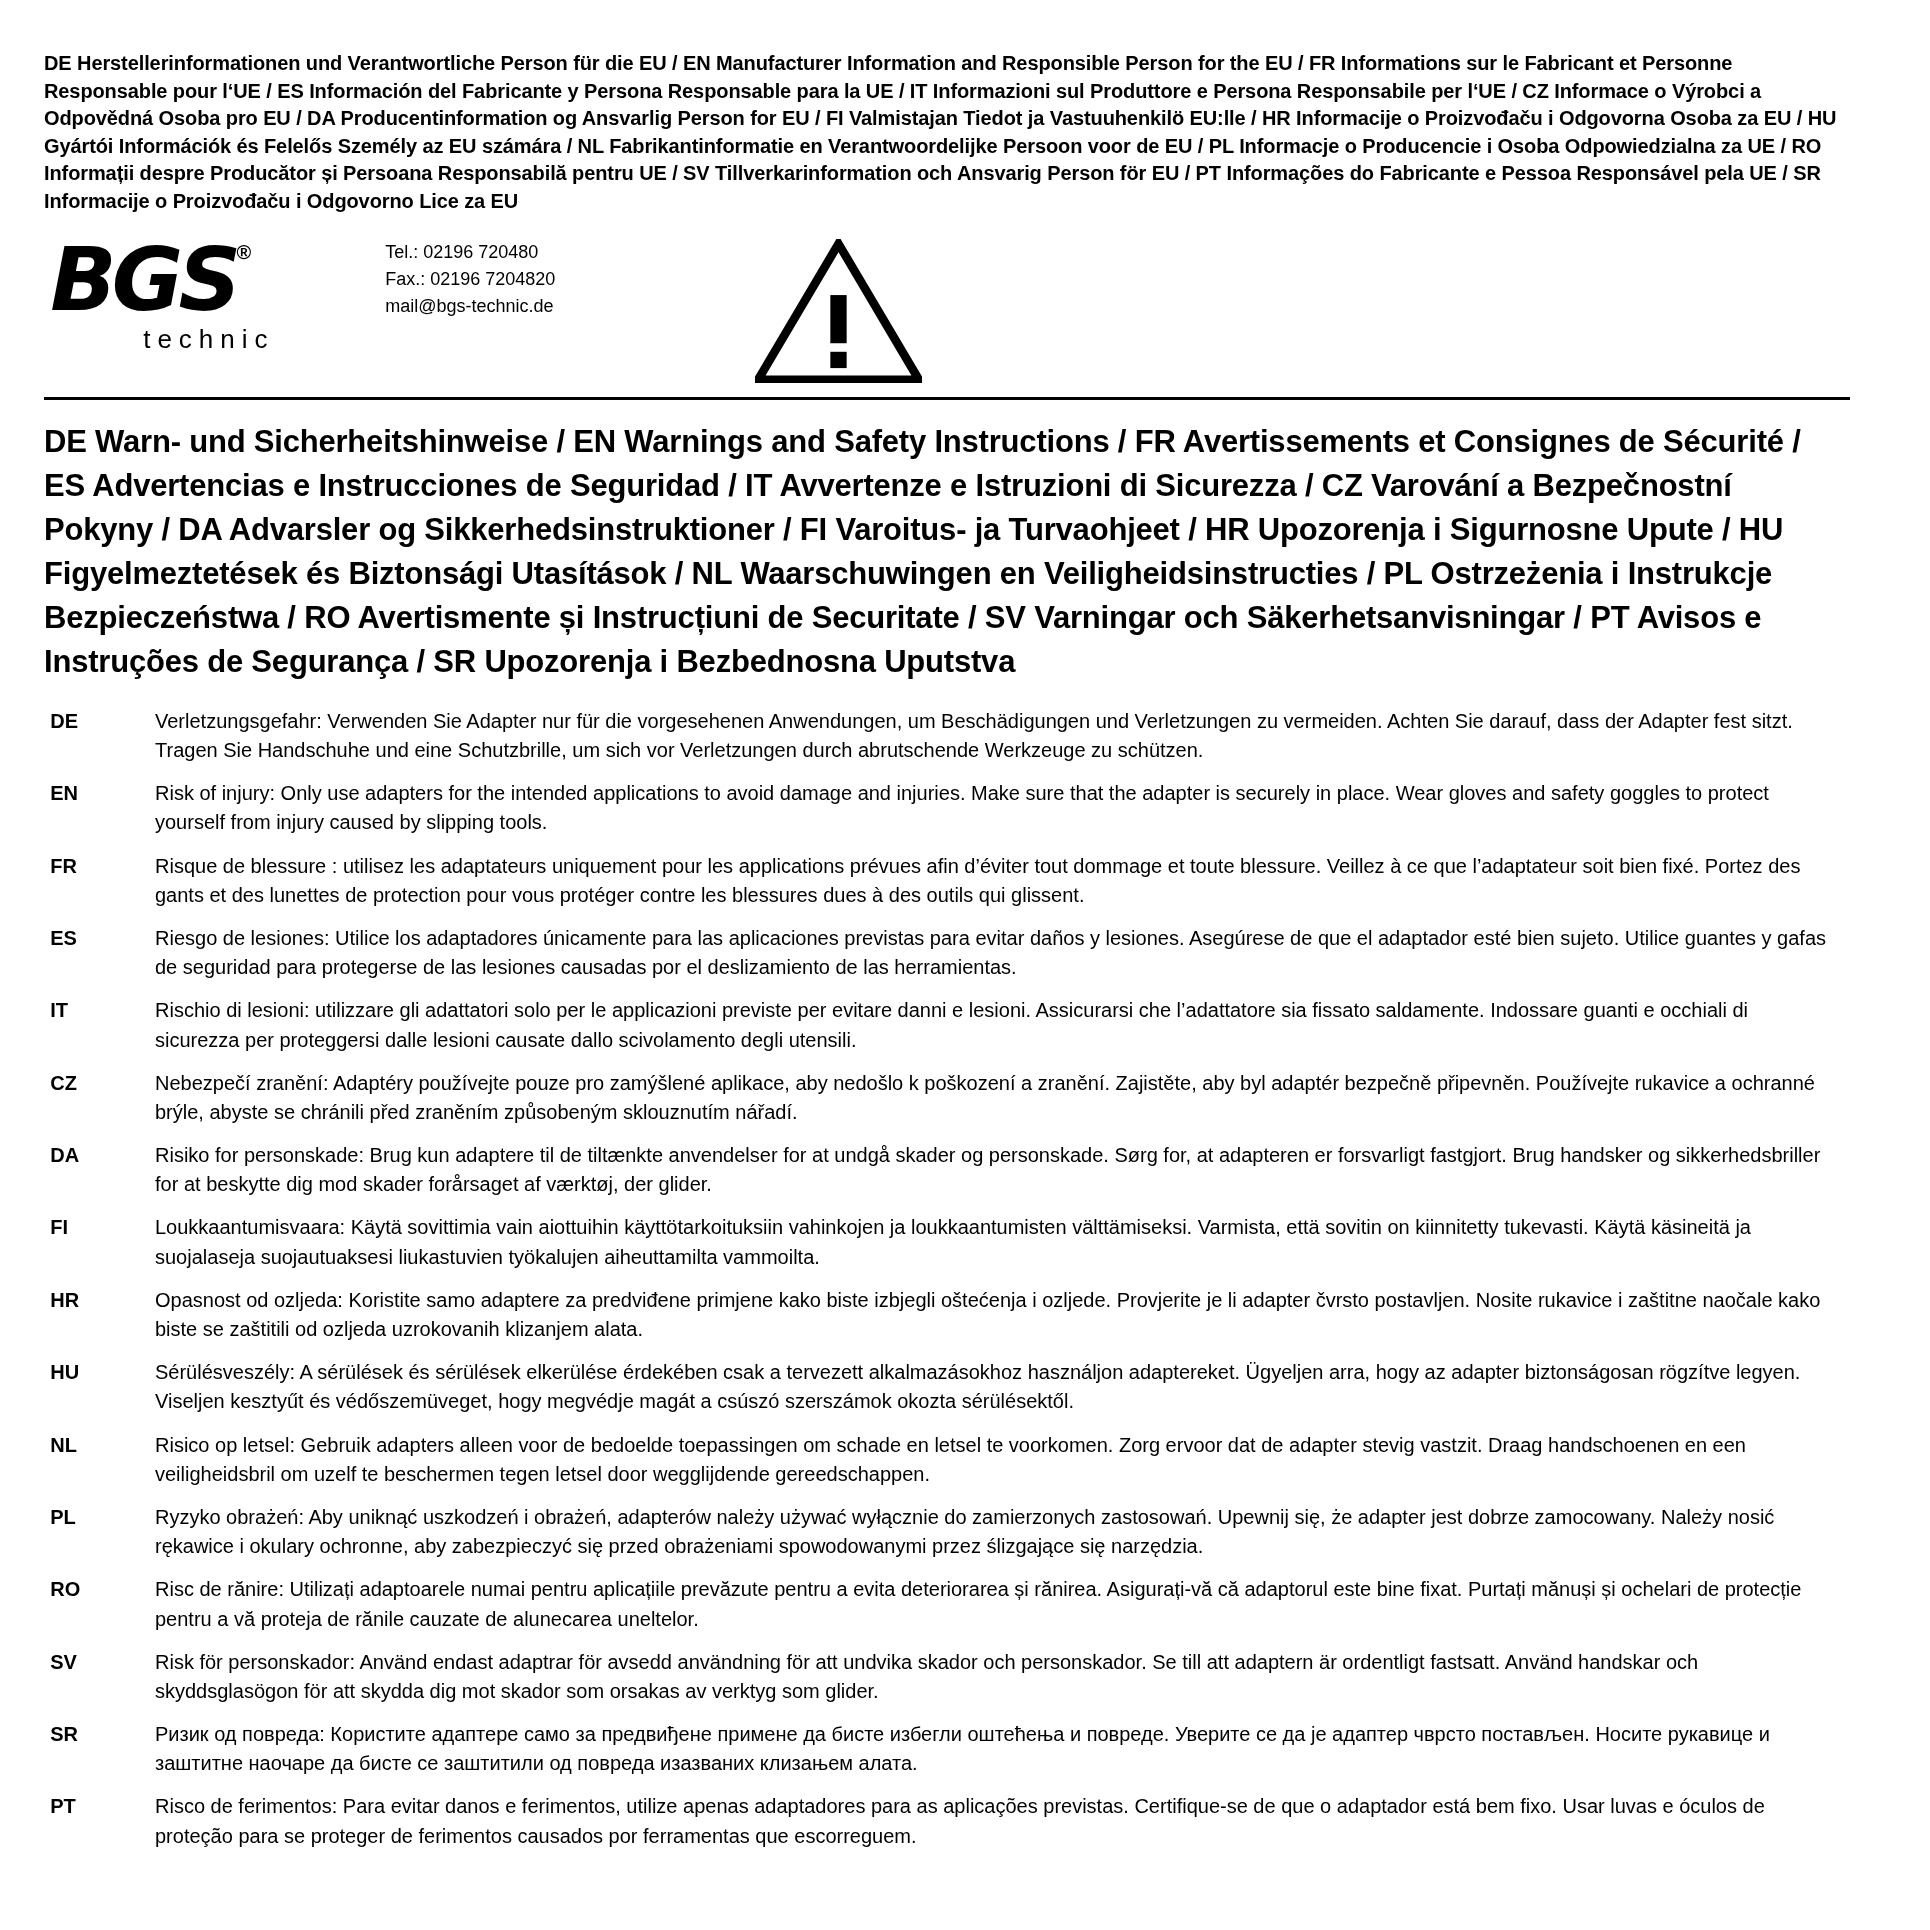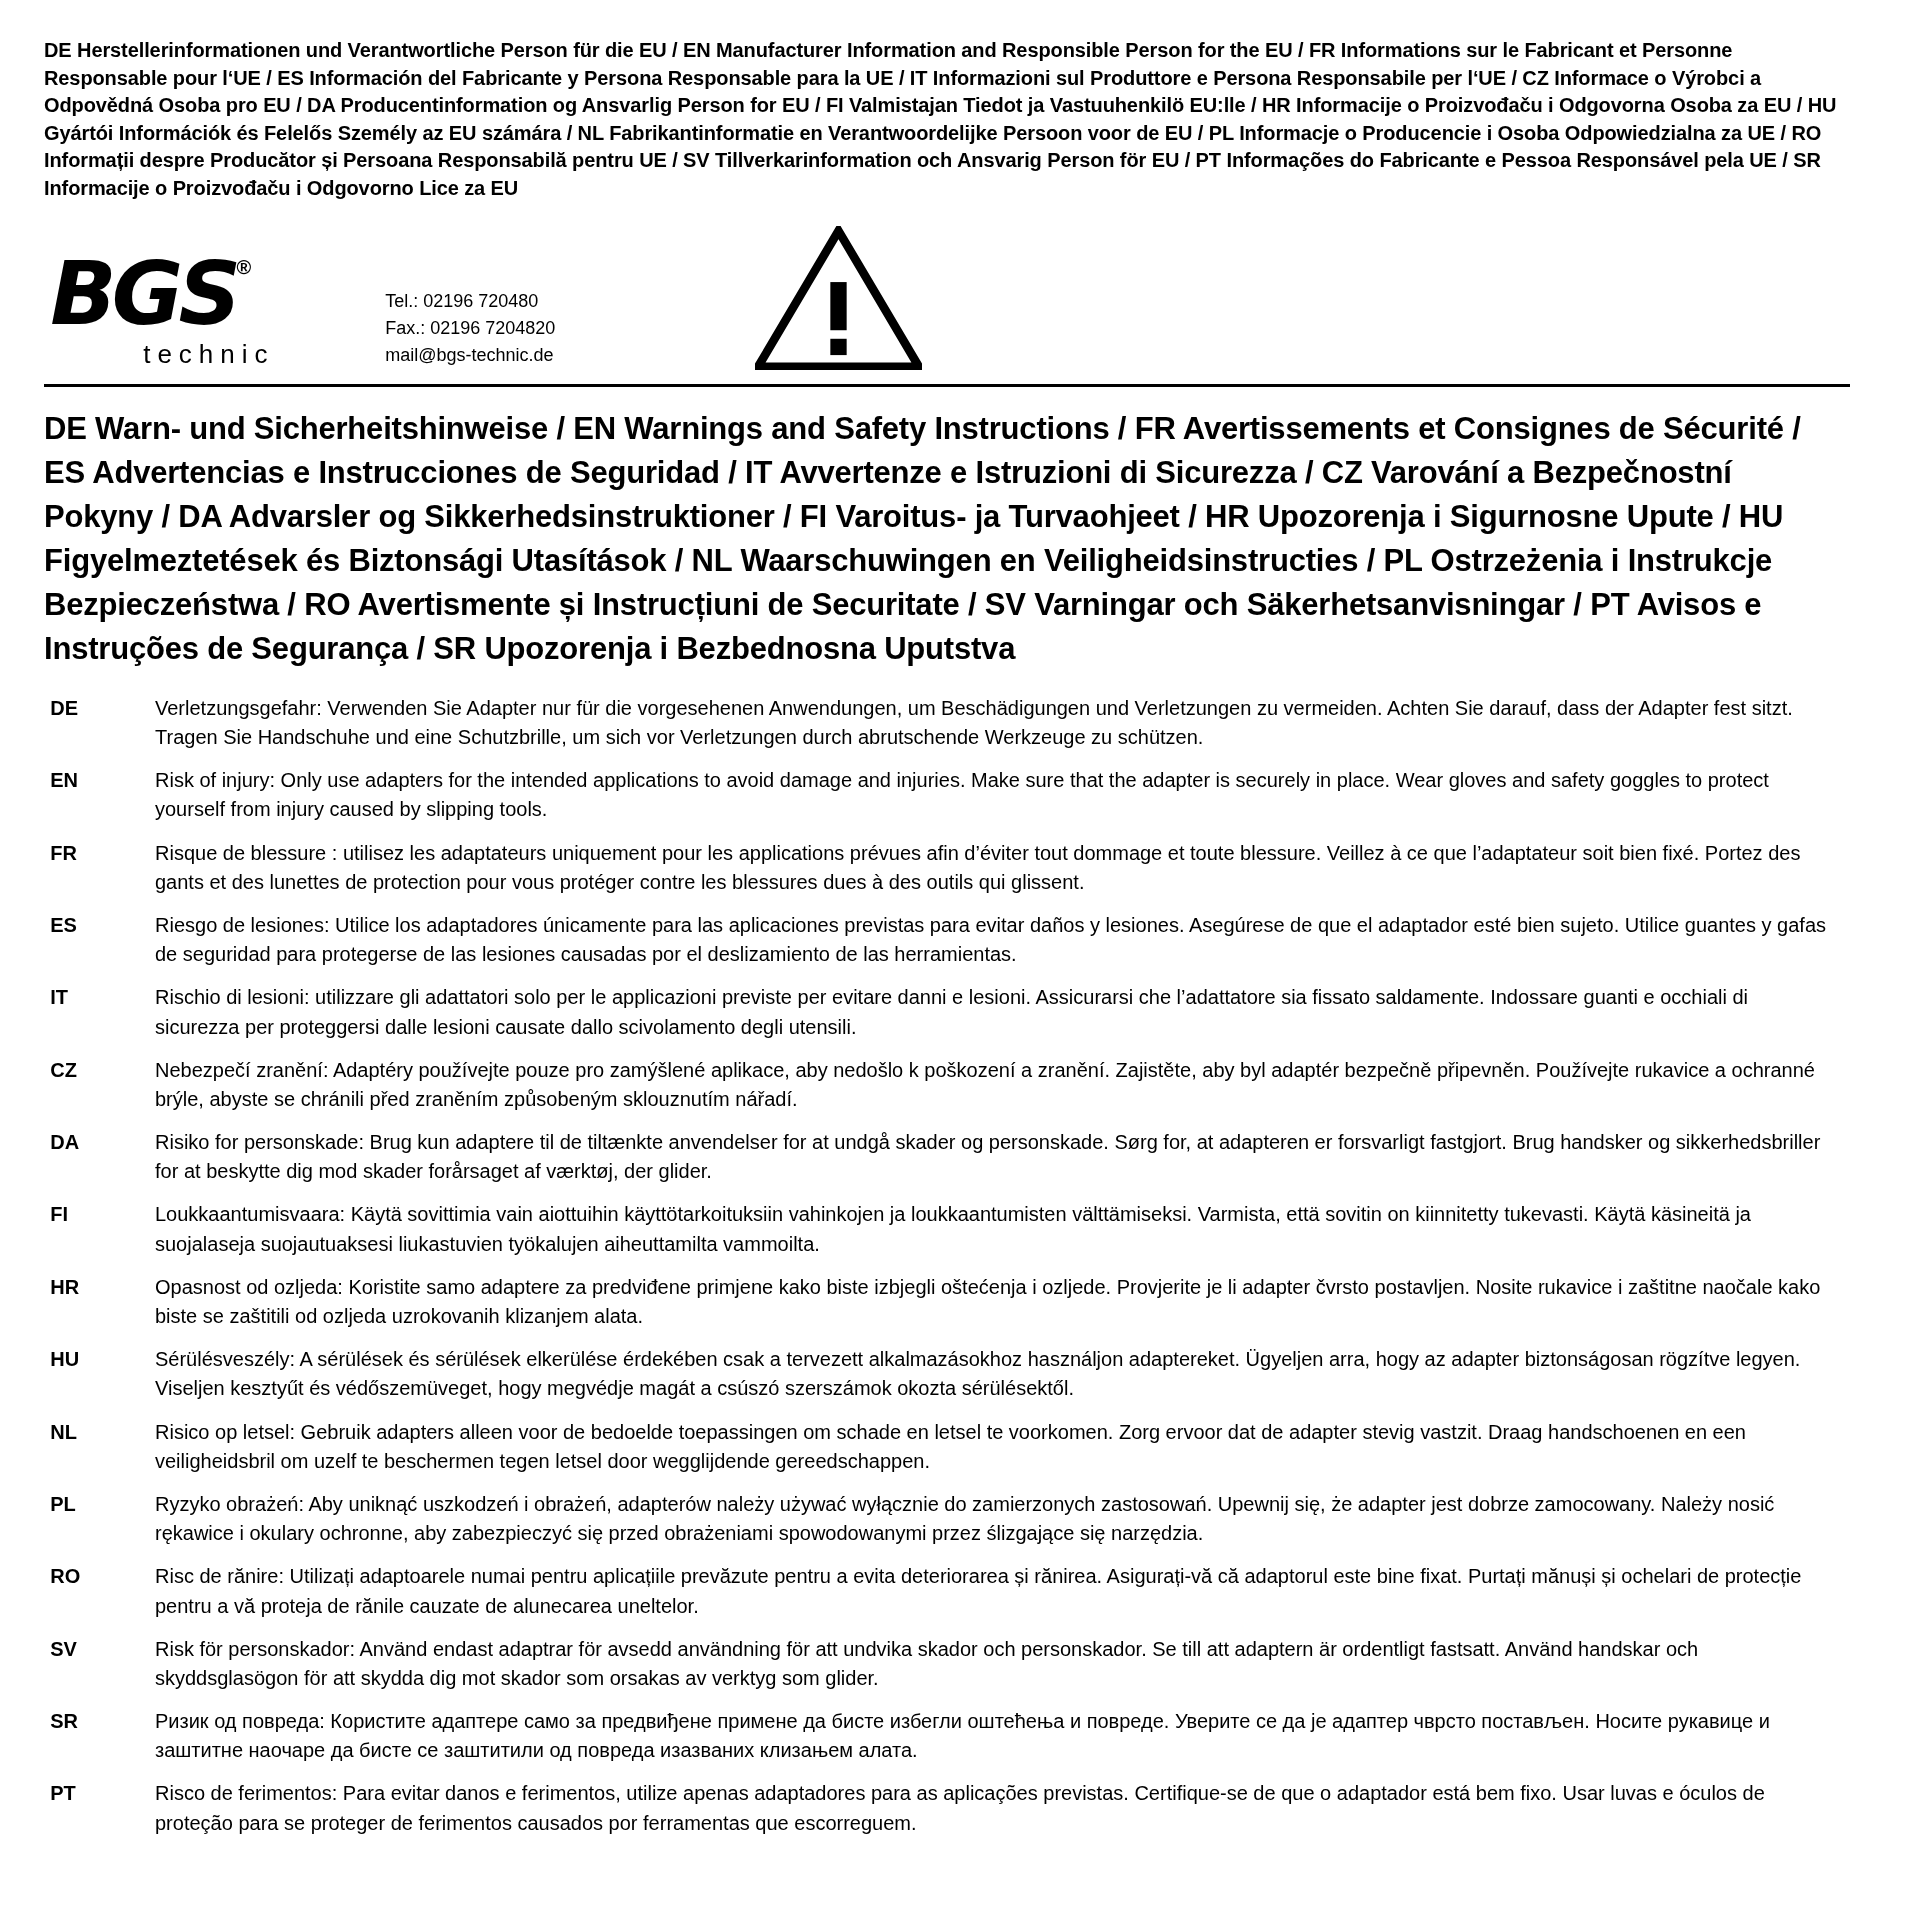--- a/index.html
+++ b/index.html
@@ -11,37 +11,37 @@
     width: 1930px;
     height: 1930px;
     font-family: "Liberation Sans", sans-serif;
     color: #000000;
     -webkit-font-smoothing: antialiased;
   }
   .page {
     box-sizing: border-box;
     width: 1894px;
     min-height: 1930px;
-    padding: 37px 44px 0 44px;
+    padding: 50px 44px 0 44px;
   }
 
   
   .header-langs {
     font-size: 20px;
     font-weight: bold;
     line-height: 1.38;
     letter-spacing: -0.1px;
     text-align: left;
     margin: 0 0 17px 0;
   }
 
   
   .company-band {
     display: flex;
-    align-items: flex-end;
+    align-items: flex-start;
     padding: 6.2px 0 14px 0;
     border-bottom: 3.9px solid #000;
     margin-bottom: 20px;
   }
   .logo-box {
     width: 335px;
     flex: 0 0 335px;
     padding-left: 6.2px;
   }
   .logo-bgs {

